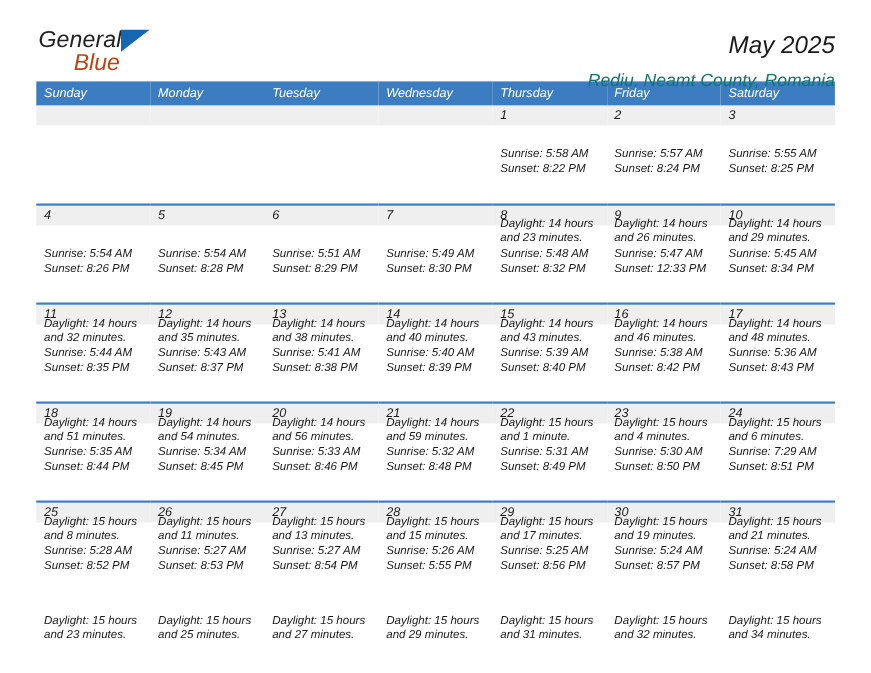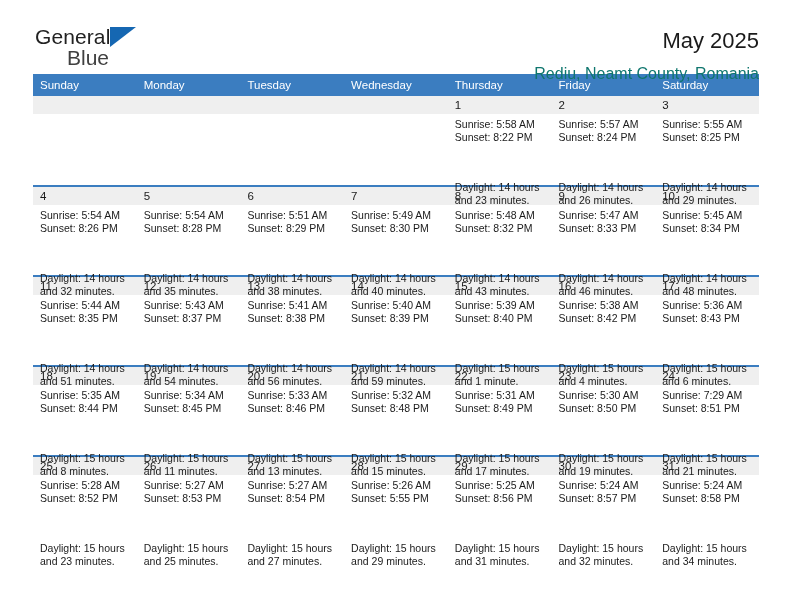--- a/index.html
+++ b/index.html
@@ -14,20 +14,21 @@
     font-family: "Liberation Sans", sans-serif;
     color: #000000;
     overflow: hidden;
   }
   .page {
     position: relative;
     width: 792px;
     height: 612px;
     box-sizing: border-box;
     padding: 0 33px;
+    font-style: italic;
   }
 
   
   .top {
     display: flex;
     justify-content: space-between;
     align-items: flex-start;
     padding-top: 26px;
     height: 74px;
     box-sizing: border-box;
@@ -50,21 +51,21 @@
   .brand-tri {
     width: 0;
     height: 0;
     border-left: 26px solid #1567b2;
     border-bottom: 20px solid transparent;
     margin-left: 0px;
     margin-bottom: 1px;
   }
   .brand-blue {
     font-size: 21px;
-    color: #404040;
+    color: #c2410c;
     line-height: 22px;
     padding-left: 32px;
     margin-top: -1px;
   }
   .titles {
     text-align: right;
   }
   .cal-title {
     font-size: 22px;
     color: #1a1a1a;
@@ -117,21 +118,21 @@
     color: #1a1a1a;
     padding: 3px 0 3px 7px;
     height: 18px;
     box-sizing: border-box;
     line-height: 12px;
   }
   .cell.empty .daynum {
     background: #efefef;
   }
   .info {
-    padding: 4px 6px 0 7px;
+    padding: 20px 6px 0 7px;
     font-size: 10.5px;
     line-height: 13.3px;
     color: #1a1a1a;
   }
   .info div {
     white-space: nowrap;
   }
   .info .daylight {
     white-space: normal;
     margin-top: 36px;
@@ -271,21 +272,21 @@
                 <div>Sunset: 8:32 PM</div>
                 <div class="daylight">Daylight: 14 hours and 43 minutes.</div>
               </div>
             </div>
           </td>
           <td>
             <div class="cell">
               <div class="daynum">9</div>
               <div class="info">
                 <div>Sunrise: 5:47 AM</div>
-                <div>Sunset: 8:33 PM</div>
+                <div>Sunset: 12:33 PM</div>
                 <div class="daylight">Daylight: 14 hours and 46 minutes.</div>
               </div>
             </div>
           </td>
           <td>
             <div class="cell">
               <div class="daynum">10</div>
               <div class="info">
                 <div>Sunrise: 5:45 AM</div>
                 <div>Sunset: 8:34 PM</div>

